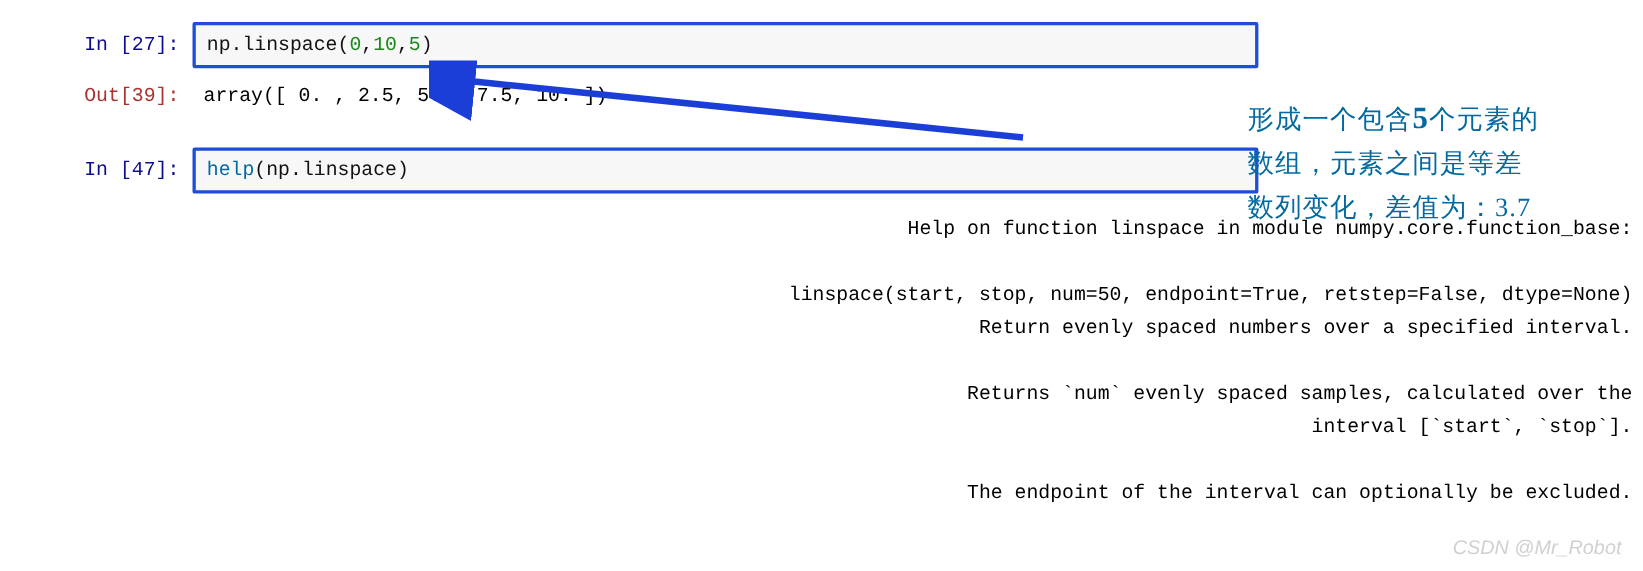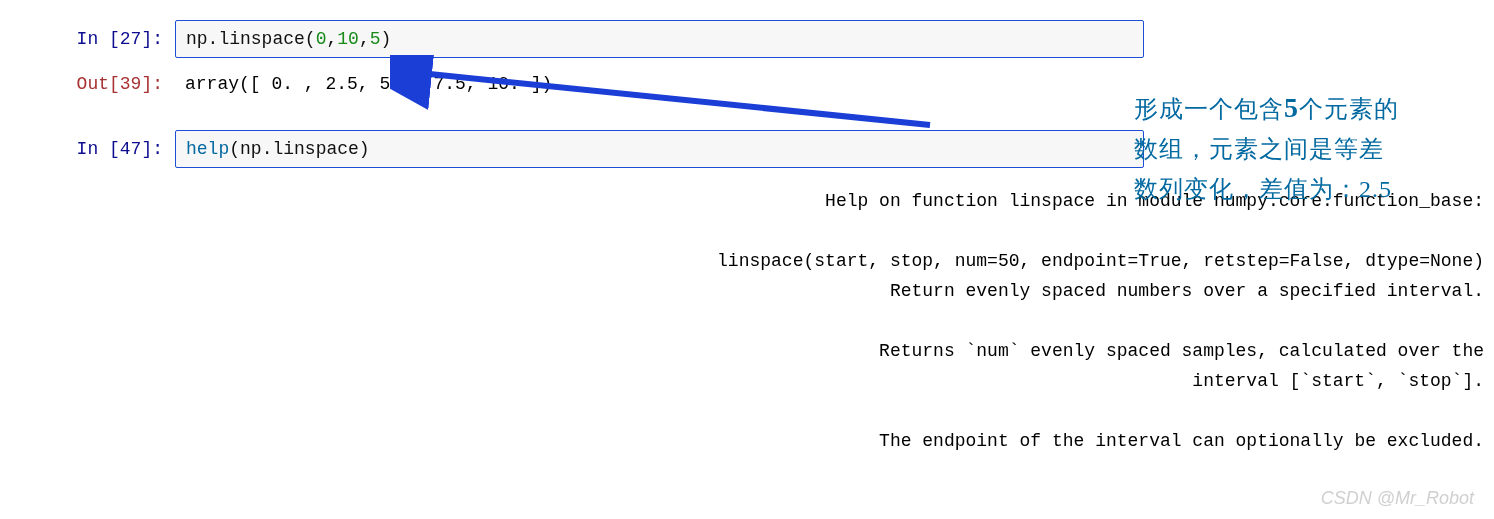--- a/index.html
+++ b/index.html
@@ -35,21 +35,21 @@
     .prompt-out {
       color: #a83232;
     }
     .cell-content {
       flex: 1;
       font-family: "Courier New", monospace;
       line-height: 28px;
     }
     .code-cell {
       background: #f7f7f7;
-      border: 1px solid #1d4ed8;
+      border: 3px solid #1d4ed8;
       border-radius: 2px;
       padding: 4px 10px;
       margin-right: 350px;
     }
     .output-cell {
       padding: 4px 10px;
     }
     .tok-np { color: #111; }
     .tok-fn { color: #111; }
     .tok-paren { color: #111; }
@@ -140,16 +140,16 @@
     </marker>
   </defs>
   <line x1="540" y1="70" x2="30" y2="18" stroke="#1a3ed6" stroke-width="6" marker-end="url(#arrowhead)"></line>
 </svg>
 
 <div class="annotation">
   <div>
     <span>形成一个包含</span><span class="bold5">5</span><span>个元素的</span>
   </div>
   <div>数组，元素之间是等差</div>
-  <div>数列变化，差值为：2.5</div>
+  <div>数列变化，差值为：3.7</div>
 </div>
 
 <div class="watermark">CSDN @Mr_Robot</div>
 
 </body></html>

